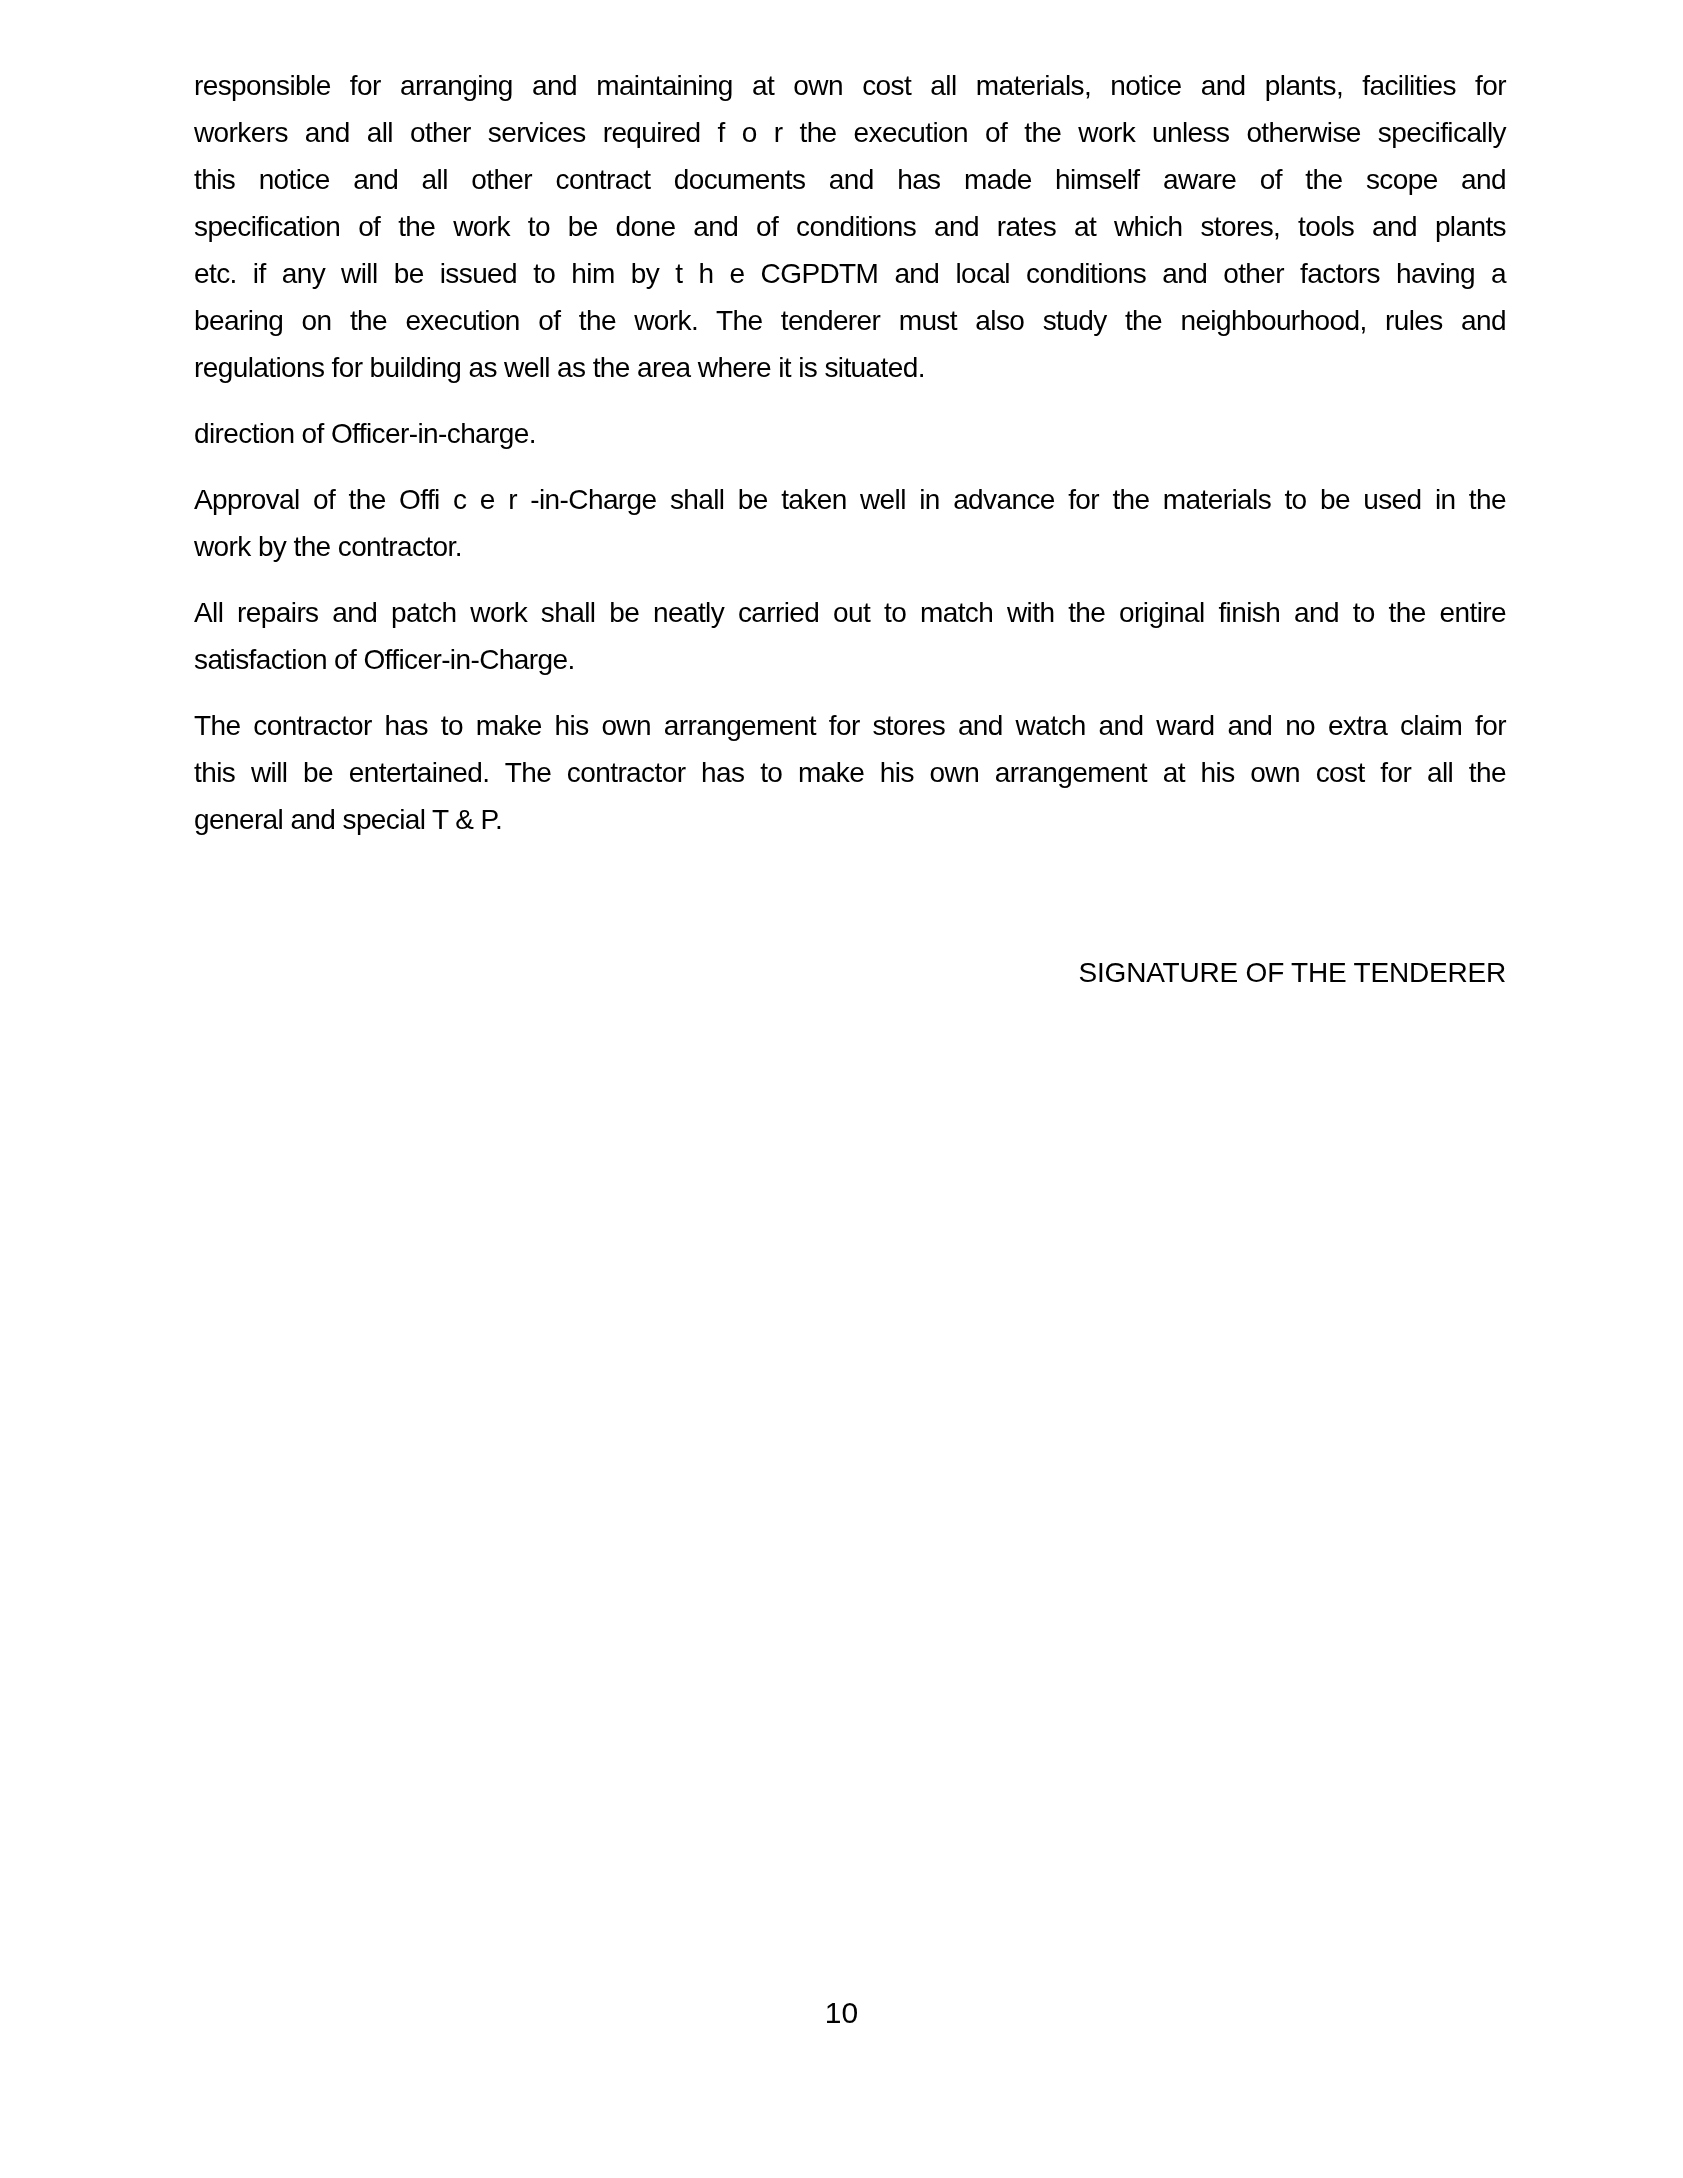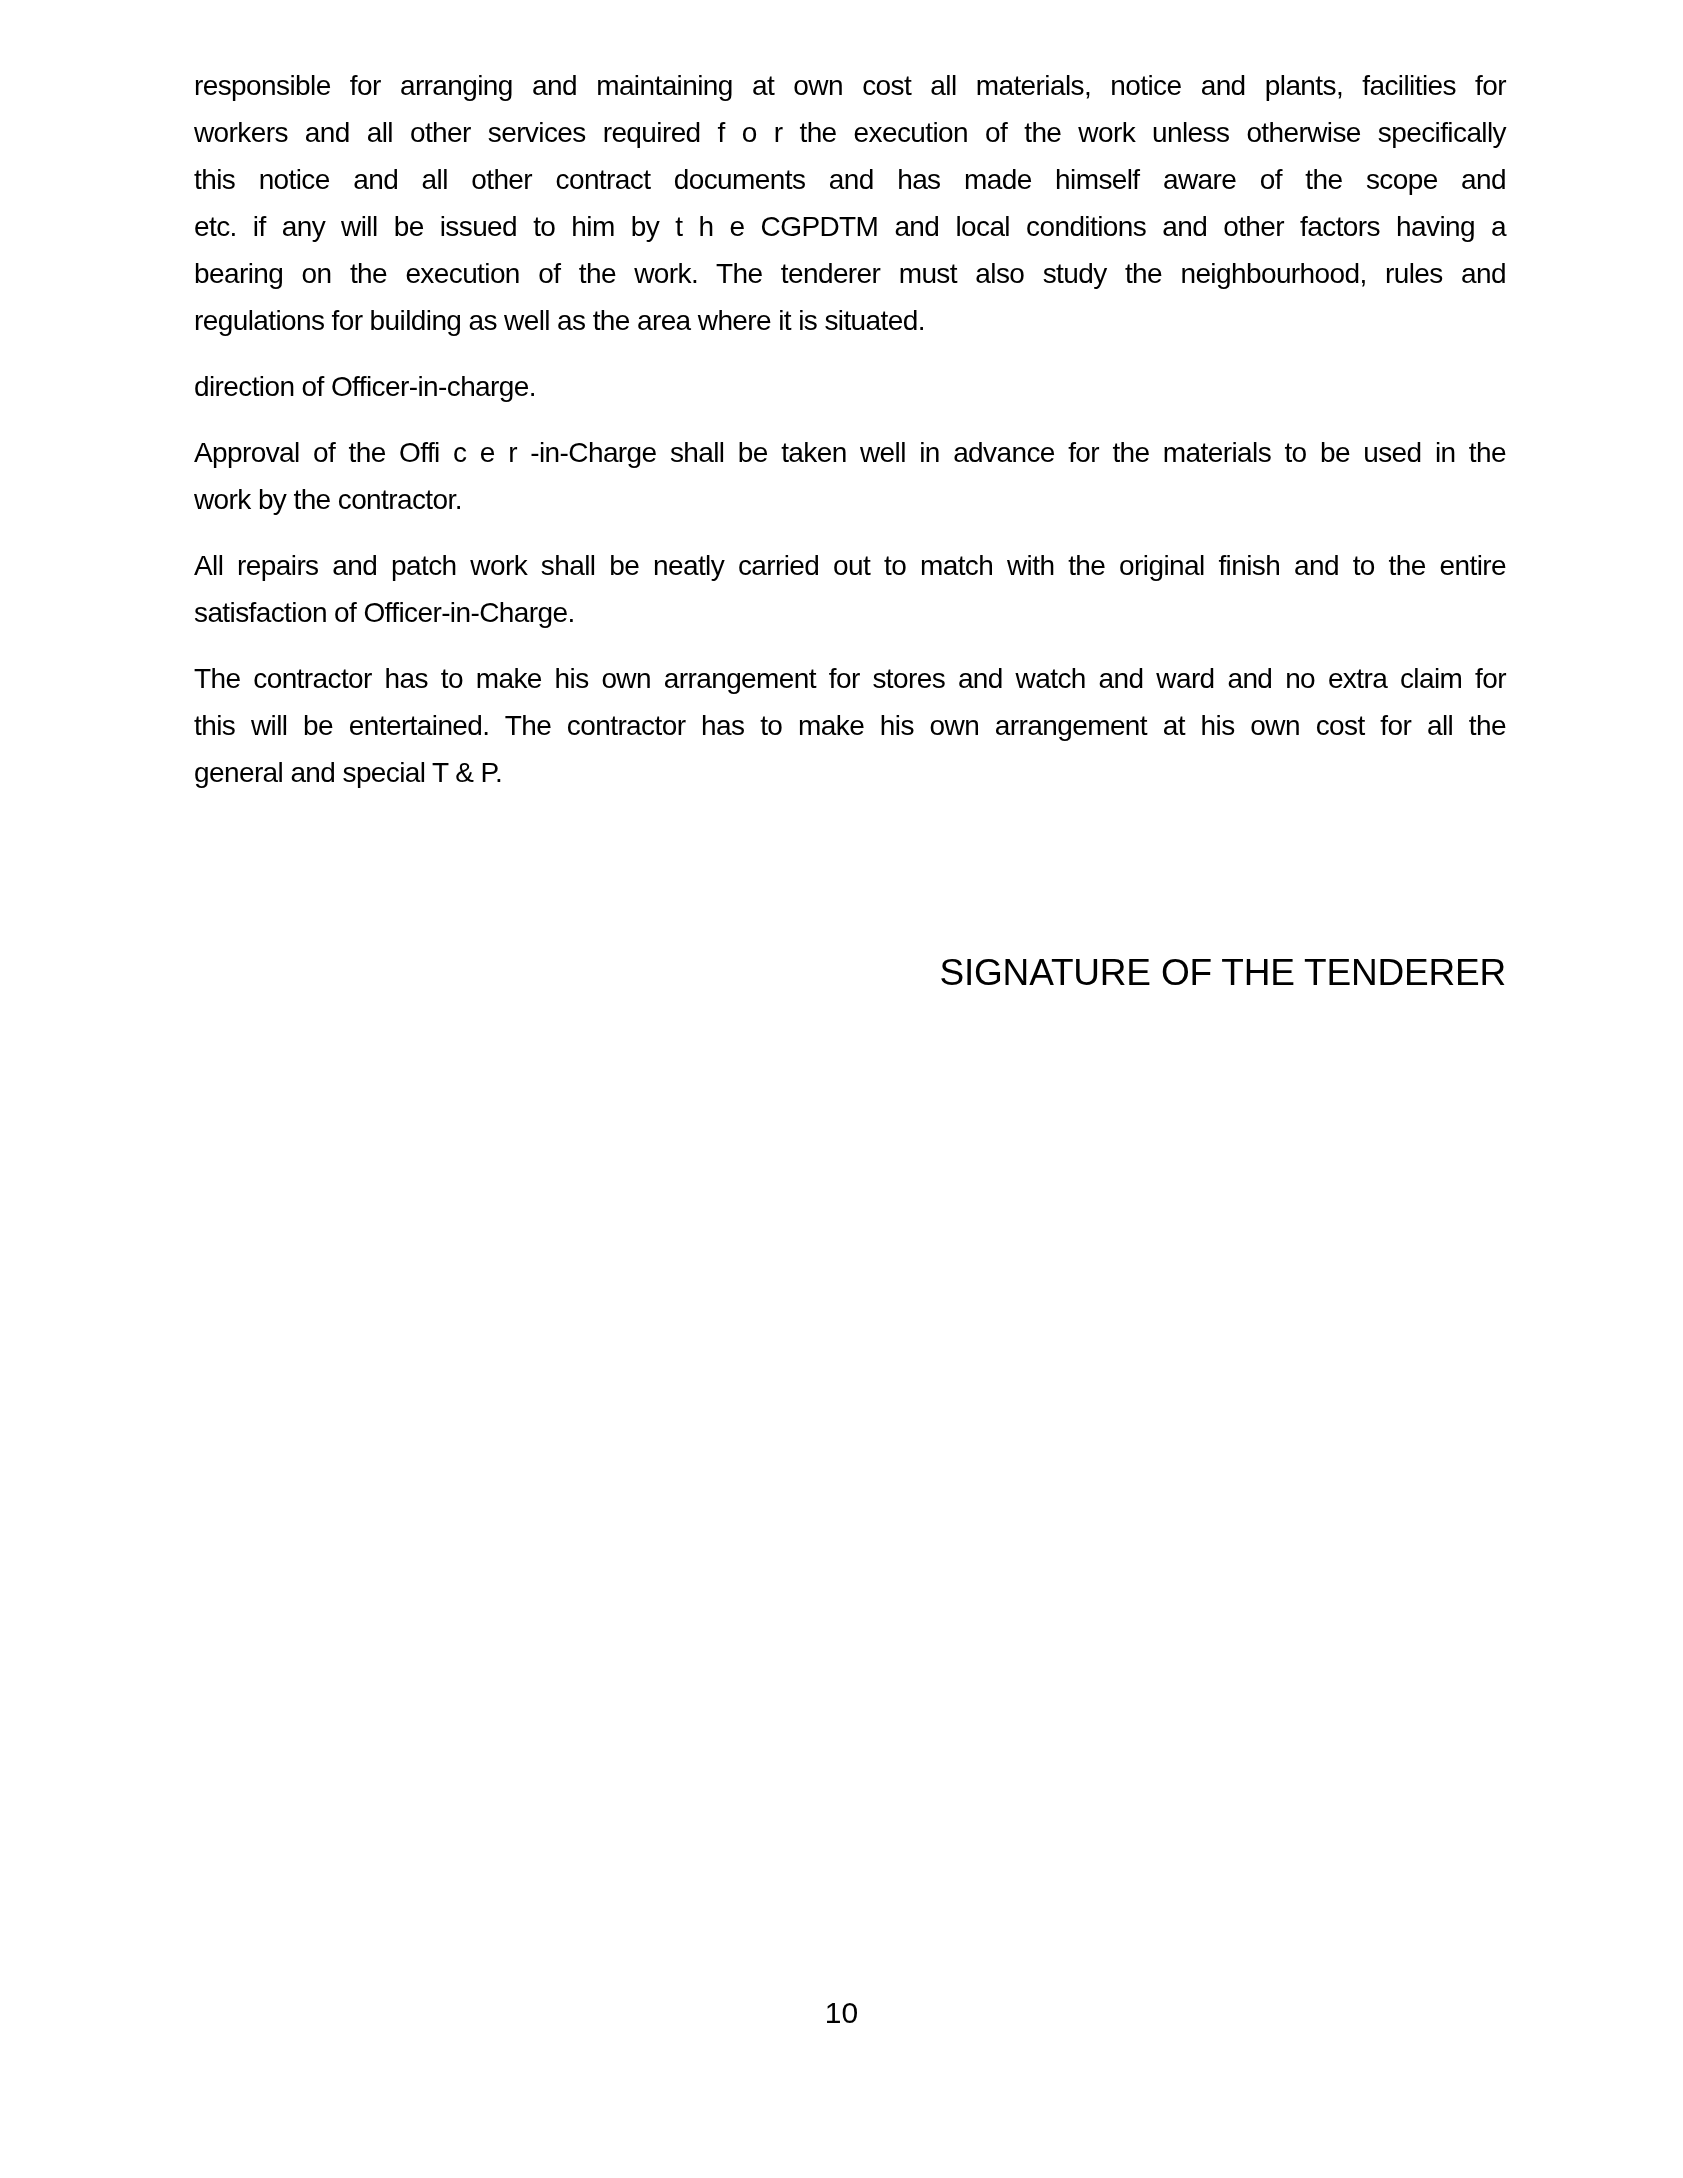--- a/index.html
+++ b/index.html
@@ -33,21 +33,21 @@
   .line.justified {
     text-align: justify;
     text-align-last: justify;
   }
   .signature {
     position: absolute;
     left: 194px;
     top: 949px;
     width: 1312px;
     text-align: right;
-    font-size: 37px;
+    font-size: 28px;
     line-height: 47px;
     letter-spacing: -0.2px;
   }
   .page-number {
     position: absolute;
     left: 0;
     top: 1993px;
     width: 1683px;
     text-align: center;
     font-size: 30px;
@@ -56,20 +56,21 @@
 </style>
 </head>
 <body>
 
 <div class="page">
   <div class="content">
       <div class="paragraph">
         <div class="line justified">responsible for arranging and maintaining at own cost all materials, notice and plants, facilities for</div>
         <div class="line justified">workers and all other services required f o r the execution of the work unless otherwise specifically</div>
         <div class="line justified">this notice and all other contract documents and has made himself aware of the scope and</div>
+        <div class="line justified">specification of the work to be done and of conditions and rates at which stores, tools and plants</div>
         <div class="line justified">etc. if any will be issued to him by t h e CGPDTM and local conditions and other factors having a</div>
         <div class="line justified">bearing on the execution of the work.  The tenderer must also study the neighbourhood, rules and</div>
         <div class="line">regulations for building as well as the area where it is situated.</div>
       </div>
       <div class="paragraph">
         <div class="line">direction of Officer-in-charge.</div>
       </div>
       <div class="paragraph">
         <div class="line justified">Approval of the Offi c e r -in-Charge shall be taken well in advance for the materials to be used in the</div>
         <div class="line">work by the contractor.</div>

